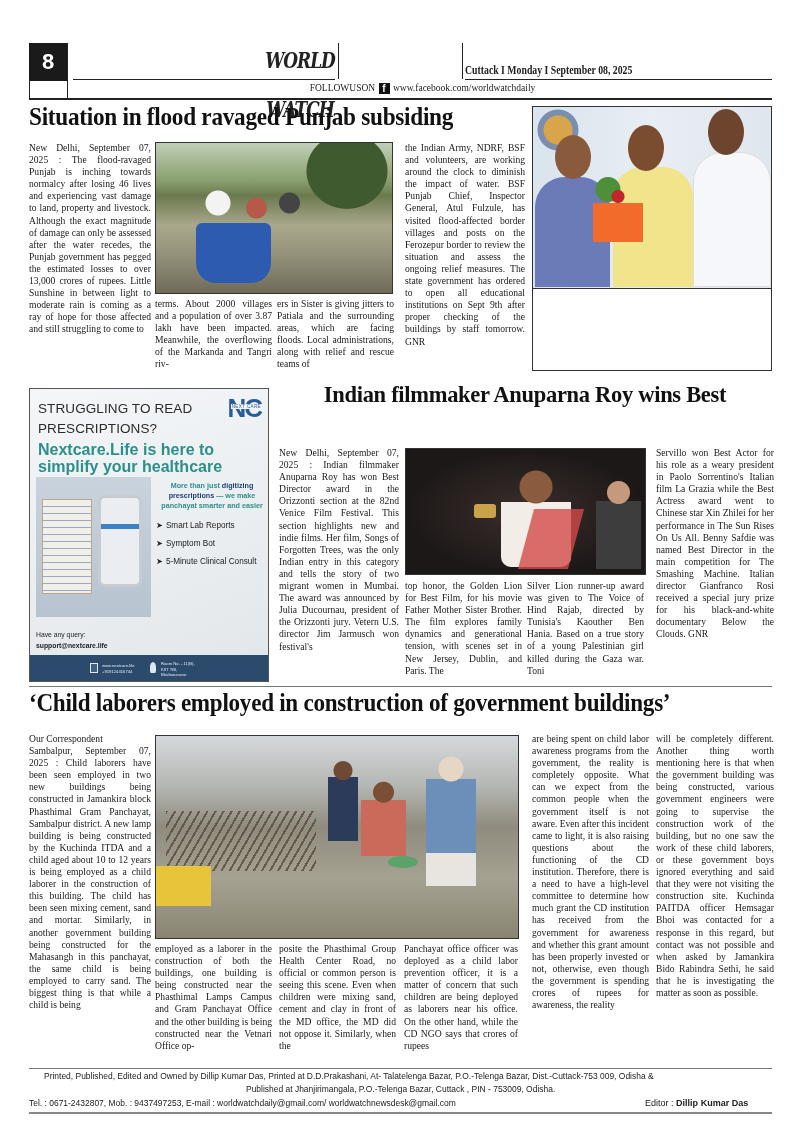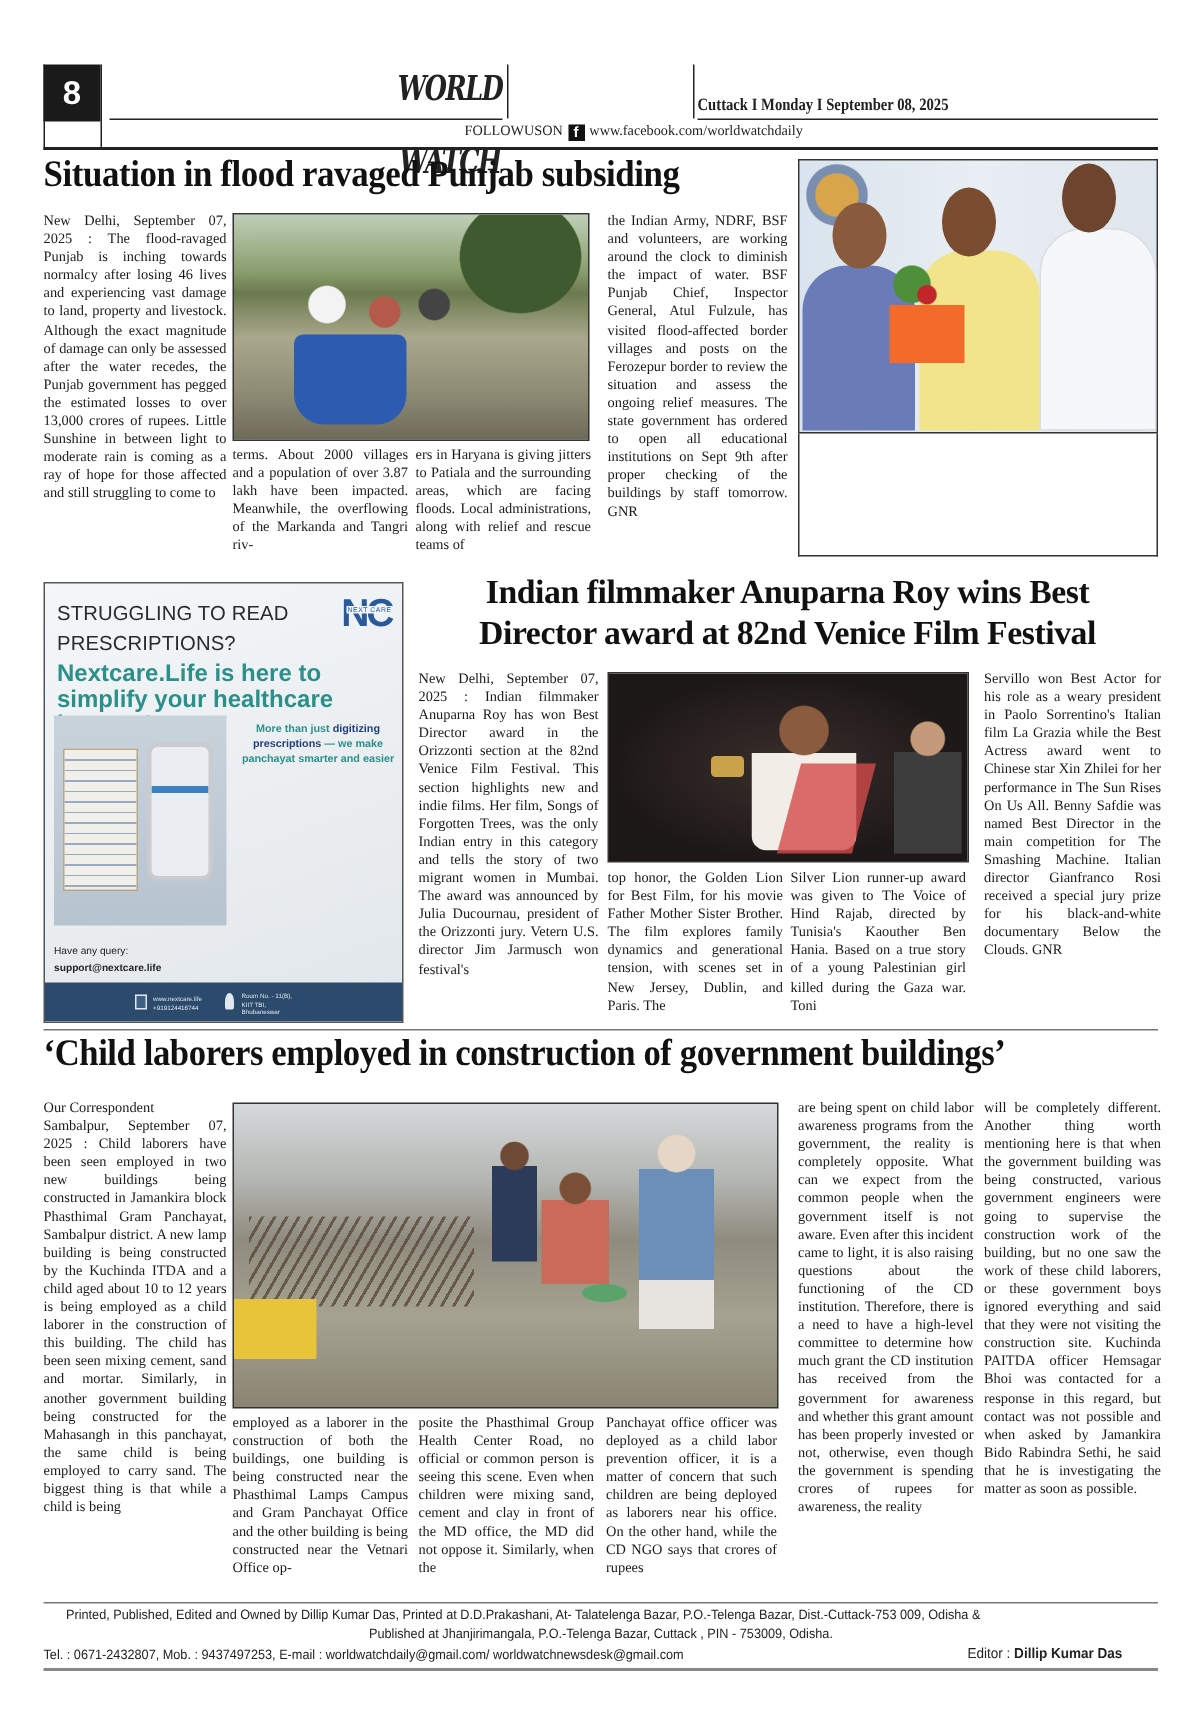--- a/index.html
+++ b/index.html
@@ -100,21 +100,21 @@
 
 <div>
   <div class="abs headline" style="left:29px;top:103px;font-size:25px;letter-spacing:-0.3px;transform:scaleX(0.93);transform-origin:left;">Situation in flood ravaged Punjab subsiding</div>
   <div class="abs txt" style="left:29px;top:142px;width:122px;">New Delhi, September 07, 2025 : The flood-ravaged Punjab is inching towards normalcy after losing 46 lives and experiencing vast damage to land, property and livestock. Although the exact magnitude of damage can only be assessed after the water recedes, the Punjab government has pegged the estimated losses to over 13,000 crores of rupees. Little Sunshine in between light to moderate rain is coming as a ray of hope for those affected and still struggling to come to</div>
   <div class="photo flood" style="left:155px;top:142px;width:238px;height:152px;">
     <div class="trees"></div>
       <div class="people"></div>
       <div class="tractor"></div>
   </div>
   <div class="abs txt" style="left:155px;top:298px;width:117px;">terms. About 2000 villages and a population of over 3.87 lakh have been impacted. Meanwhile, the overflowing of the Markanda and Tangri riv-</div>
-  <div class="abs txt" style="left:277px;top:298px;width:117px;">ers in Haryana is giving jitters to Patiala and the surrounding areas, which are facing floods. Local administrations, along with relief and rescue teams of</div>
+  <div class="abs txt" style="left:277px;top:298px;width:117px;">ers in Sister is giving jitters to Patiala and the surrounding areas, which are facing floods. Local administrations, along with relief and rescue teams of</div>
   <div class="abs txt" style="left:405px;top:142px;width:120px;">the Indian Army, NDRF, BSF and volunteers, are working around the clock to diminish the impact of water. BSF Punjab Chief, Inspector General, Atul Fulzule, has visited flood-affected border villages and posts on the Ferozepur border to review the situation and assess the ongoing relief measures. The state government has ordered to open all educational institutions on Sept 9th after proper checking of the buildings by staff tomorrow. GNR</div>
 </div>
 
 <div>
   <div class="photo gratitude-photo" style="left:532px;top:106px;width:240px;height:183px;">
     <div class="gp-emblem"></div>
     <div class="gp-p3"></div>
       <div class="gp-p3h"></div>
     <div class="gp-p2"></div>
       <div class="gp-p2h"></div>
@@ -133,20 +133,25 @@
   </div>
   <div class="ad-logo">NC</div>
   <div class="ad-logo-sub">NEXT CARE</div>
   <div class="ad-sub">Nextcare.Life is here to simplify your healthcare journey!</div>
   <div class="ad-img">
     <div class="ad-clip"></div>
     <div class="ad-phone"></div>
   </div>
   <div class="ad-more">
     <span>More than just </span><b>digitizing prescriptions</b><span> — we make panchayat smarter and easier</span>
+  </div>
+  <div class="ad-list">
+    <div><span class="arrow">➤</span><span>Smart Lab Reports</span></div>
+    <div><span class="arrow">➤</span><span>Symptom Bot</span></div>
+    <div><span class="arrow">➤</span><span>5-Minute Clinical Consult</span></div>
   </div>
   <div class="ad-query">
     <div>Have any query:</div>
     <div class="em">support@nextcare.life</div>
   </div>
   <div class="ad-footer">
     <div class="fi" style="left:60px;top:8px;"></div>
     <div class="abs" style="left:72px;top:8px;">
       <div>www.nextcare.life</div>
         <div>+919124416744</div>
@@ -156,21 +161,20 @@
       <div>Room No. - 11(B),</div>
         <div>KIIT TBI,</div>
         <div>Bhubaneswar</div>
     </div>
   </div>
 </div>
 
 <div>
   <div class="abs headline" style="left:275px;top:381px;width:500px;text-align:center;font-size:22.5px;line-height:27px;letter-spacing:-0.3px;">
     <div>Indian filmmaker Anuparna Roy wins Best</div>
-    <div>Director award at 82nd Venice Film Festival</div>
   </div>
   <div class="abs txt" style="left:279px;top:447px;width:120px;">New Delhi, September 07, 2025 : Indian filmmaker Anuparna Roy has won Best Director award in the Orizzonti section at the 82nd Venice Film Festival. This section highlights new and indie films. Her film, Songs of Forgotten Trees, was the only Indian entry in this category and tells the story of two migrant women in Mumbai. The award was announced by Julia Ducournau, president of the Orizzonti jury. Vetern U.S. director Jim Jarmusch won festival's</div>
   <div class="photo venice-photo" style="left:405px;top:448px;width:241px;height:127px;">
     <div class="vp-man"></div>
       <div class="vp-woman"></div>
       <div class="vp-saree"></div>
       <div class="vp-trophy"></div>
   </div>
   <div class="abs txt" style="left:405px;top:580px;width:117px;">top honor, the Golden Lion for Best Film, for his movie Father Mother Sister Brother. The film explores family dynamics and generational tension, with scenes set in New Jersey, Dublin, and Paris. The</div>
   <div class="abs txt" style="left:527px;top:580px;width:117px;">Silver Lion runner-up award was given to The Voice of Hind Rajab, directed by Tunisia's Kaouther Ben Hania. Based on a true story of a young Palestinian girl killed during the Gaza war. Toni</div>

